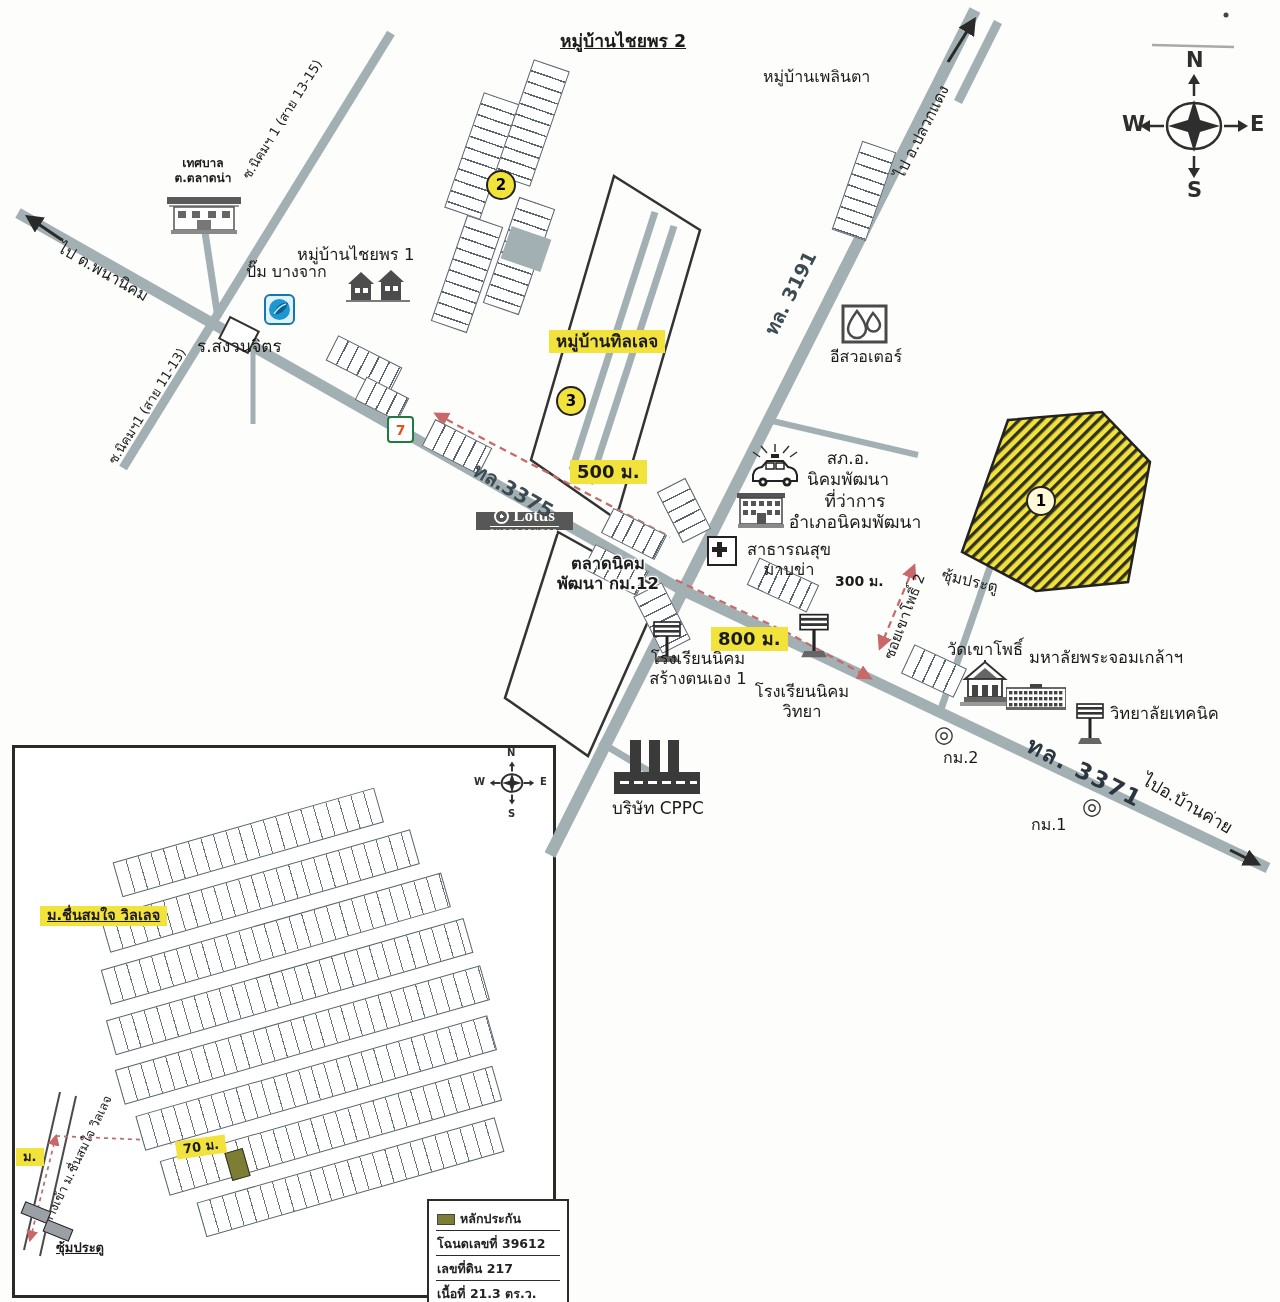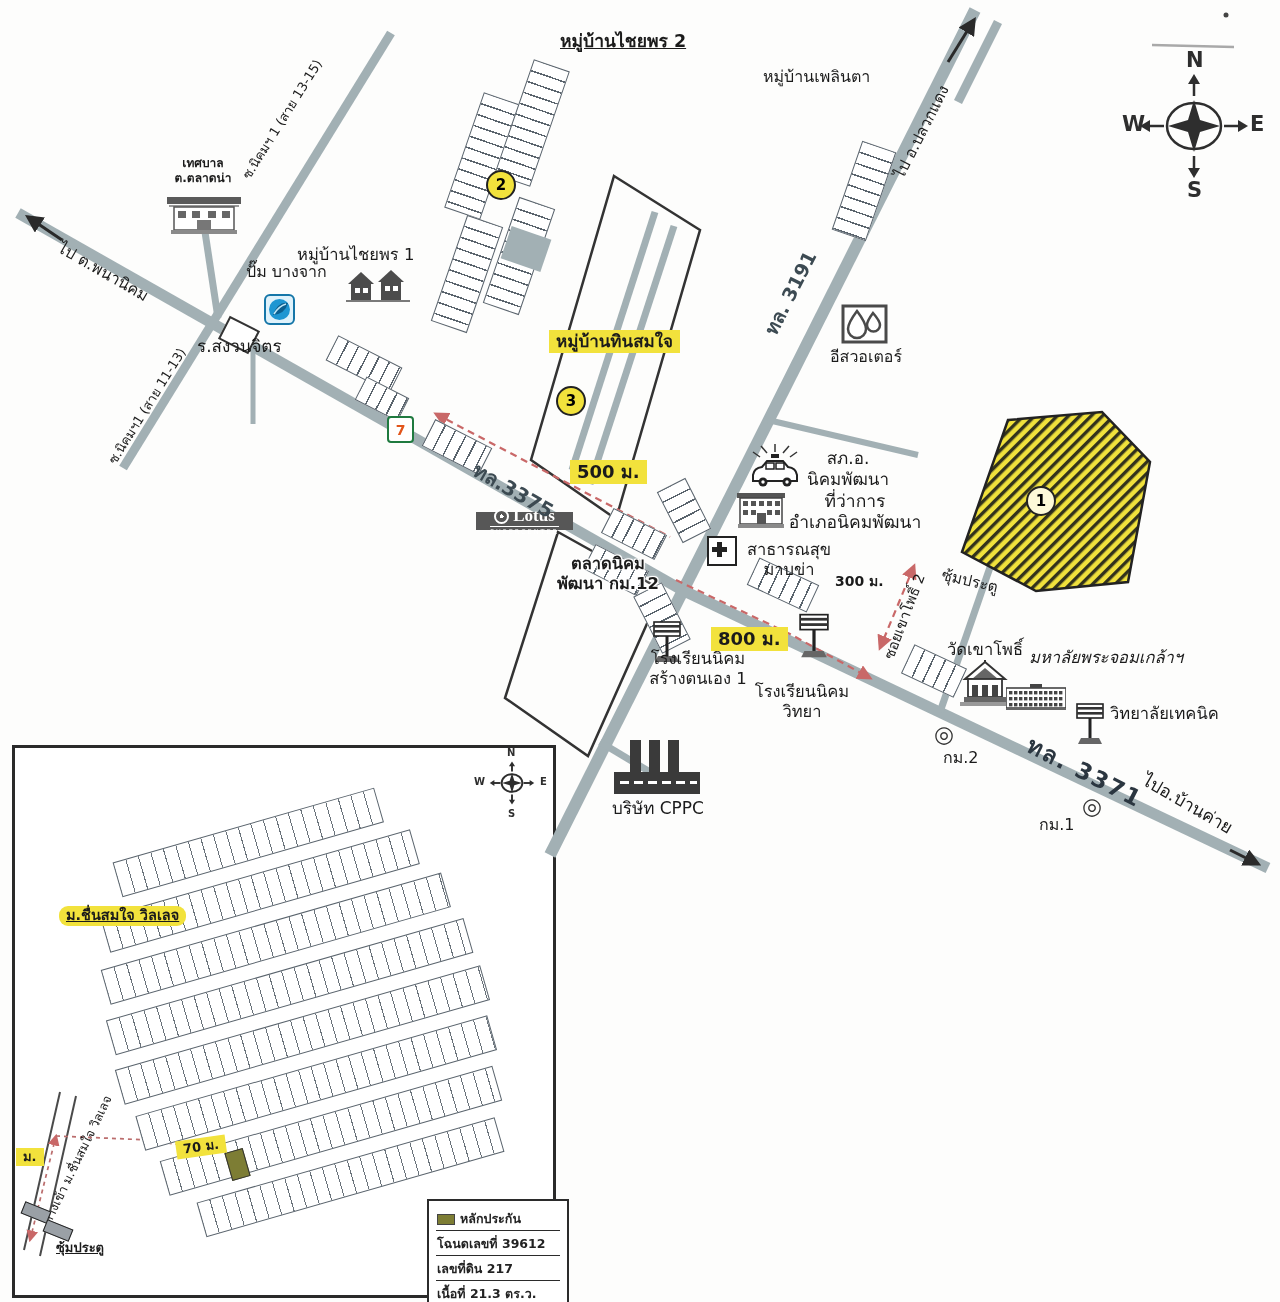--- a/index.html
+++ b/index.html
@@ -340,21 +340,21 @@
   <div class="cn" style="left:486px;top:170px;">
       <span>2</span>
     </div>
   <div class="cn" style="left:556px;top:386px;">
       <span>3</span>
     </div>
   <div class="cn" style="left:1026px;top:486px;background:#fdf9d8;">
       <span>1</span>
     </div>
 
-  <span class="t y b" style="left:549px;top:330px;font-size:17px;">หมู่บ้านทินสมใจ</span>
+  <span class="t y b" style="left:549px;top:330px;font-size:17px;">หมู่บ้านทิลเลจ</span>
   <span class="t y b" style="left:570px;top:460px;font-size:18px;">500 ม.</span>
   <span class="t rl" style="left:481px;top:458px;transform:rotate(30deg);transform-origin:0 0;font-size:20px;">ทล.3375</span>
   <span class="t rl" style="left:770px;top:322px;transform:rotate(-63deg);transform-origin:0 50%;font-size:19px;">ทล. 3191</span>
 
   <div class="t c b halo" style="left:550px;top:554px;width:116px;font-size:16.5px;z-index:5;">
     <span>ตลาดนิคม</span>
     <span>พัฒนา กม.12</span>
   </div>
 
   <div class="t c" style="left:804px;top:448px;width:88px;font-size:17px;">
@@ -367,24 +367,24 @@
   </div>
   <div class="t c" style="left:735px;top:540px;width:108px;font-size:16.5px;">
     <span>สาธารณสุข</span>
     <span>มาบข่า</span>
   </div>
 
   <span class="t b" style="left:835px;top:573px;font-size:14px;">300 ม.</span>
   <span class="t" style="left:944px;top:566px;transform:rotate(13deg);transform-origin:0 0;font-size:15.5px;">ซุ้มประตู</span>
   <span class="t" style="left:889px;top:650px;transform:rotate(-69deg);transform-origin:0 50%;font-size:14.5px;">ซอยเขาโพธิ์ 2</span>
   <span class="t" style="left:947px;top:640px;font-size:16.5px;">วัดเขาโพธิ์</span>
-  <span class="t" style="left:1029px;top:648px;font-size:16.5px;font-style:italic;">มหาลัยพระจอมเกล้าฯ</span>
+  <span class="t" style="left:1029px;top:648px;font-size:16.5px;">มหาลัยพระจอมเกล้าฯ</span>
   <span class="t" style="left:1110px;top:704px;font-size:16.5px;">วิทยาลัยเทคนิค</span>
   <span class="t" style="left:943px;top:748px;">กม.2</span>
-  <span class="t" style="left:1031px;top:815px;margin-left:8px;">กม.1</span>
+  <span class="t" style="left:1031px;top:815px;">กม.1</span>
   <span class="t b" style="left:1035px;top:731px;transform:rotate(27deg);transform-origin:0 0;font-size:23px;letter-spacing:2px;color:#2b3640;">ทล. 3371</span>
   <span class="t" style="left:1149px;top:770px;transform:rotate(30deg);transform-origin:0 0;font-size:17.5px;">ไปอ.บ้านค่าย</span>
 
   <div class="t c" style="left:642px;top:649px;width:112px;font-size:16.5px;">
     <span>โรงเรียนนิคม</span>
     <span>สร้างตนเอง 1</span>
   </div>
   <span class="t y b" style="left:711px;top:627px;font-size:18px;z-index:5;">800 ม.</span>
   <div class="t c" style="left:748px;top:682px;width:108px;font-size:16.5px;">
     <span>โรงเรียนนิคม</span>
@@ -409,21 +409,21 @@
     <path d="M60,2 L52,14 L68,14 Z" fill="#2e2e2e"></path>
     <path d="M60,114 L52,102 L68,102 Z" fill="#2e2e2e"></path>
     <path d="M2,58 L14,50 L14,66 Z" fill="#2e2e2e"></path>
     <path d="M118,58 L106,50 L106,66 Z" fill="#2e2e2e"></path>
   </svg>
   <span class="cletter" style="left:507px;top:747px;font-size:10px;">N</span>
   <span class="cletter" style="left:474px;top:776px;font-size:10px;">W</span>
   <span class="cletter" style="left:540px;top:776px;font-size:10px;">E</span>
   <span class="cletter" style="left:508px;top:808px;font-size:10px;">S</span>
 
-  <span class="t y b u" style="left:59px;top:906px;font-size:14.5px;z-index:5;border-radius:9px;">ม.ชื่นสมใจ วิลเลจ</span>
+  <span class="t y b u" style="left:40px;top:906px;font-size:14.5px;z-index:5;">ม.ชื่นสมใจ วิลเลจ</span>
 
   <div style="position:absolute;left:105px;top:818px;width:380px;height:382px;transform:rotate(-16deg);z-index:2;">
     <div class="irow" style="width:270px;margin-left:55px;"></div>
     <div class="irow" style="width:320px;margin-left:28px;"></div>
     <div class="irow" style="width:352px;margin-left:14px;"></div>
     <div class="irow" style="width:370px;margin-left:5px;"></div>
     <div class="irow" style="width:378px;margin-left:0;"></div>
     <div class="irow" style="width:364px;margin-left:7px;"></div>
     <div class="irow" style="width:344px;margin-left:18px;"></div>
     <div class="irow" style="width:308px;margin-left:42px;"></div>

